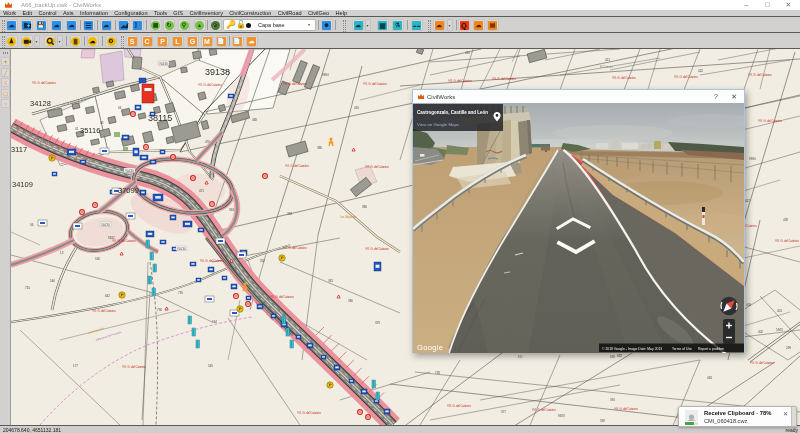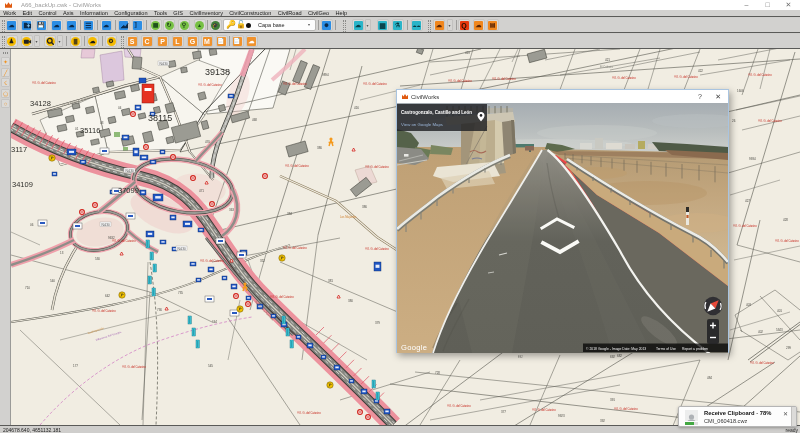--- a/index.html
+++ b/index.html
@@ -13,21 +13,21 @@
 #winbtns span{display:inline-block;width:21px;text-align:center;}
 #menubar{left:0;top:10px;width:800px;height:7px;background:#d2d1cf;border-bottom:1px solid #5a5a58;font-size:5.6px;line-height:7px;white-space:nowrap;}
 #menubar span{display:inline-block;font-size:5.6px;color:#1a1a1a;padding:0 3.2px;line-height:7px;}
 #toolbar1{left:0;top:18px;width:800px;height:15px;background:#d2d1cf;border-bottom:1px solid #5a5a58;}
 #toolbar2{left:0;top:34px;width:800px;height:15px;background:#d2d1cf;border-bottom:1px solid #5a5a58;}
 #leftbar{left:0;top:49px;width:11px;height:376px;background:#d2d1cf;border-right:1px solid #9a9a98;}
 #mapwrap{left:11px;top:49px;width:789px;height:376px;overflow:hidden;background:#f1eee5;}
 #statusbar{left:0;top:425px;width:800px;height:8px;background:#cfcecc;border-top:1px solid #5a5a58;}
 #statusbar .coord{position:absolute;left:3px;top:1px;font-size:5px;color:#222;}
 #statusbar .ready{position:absolute;right:2px;top:1px;font-size:5px;color:#222;}
-#popup{left:396px;top:89px;width:333px;height:264px;background:#ef4444;border:1px solid #a9c4e0;box-shadow:2px 3px 7px rgba(0,0,0,.35);}
+#popup{left:412px;top:89px;width:333px;height:264px;background:#ef4444;border:1px solid #a9c4e0;box-shadow:2px 3px 7px rgba(0,0,0,.35);}
 #popup-title{position:absolute;left:0;top:0;width:100%;height:13px;background:#fff;}
 #popup-title .t{position:absolute;left:14px;top:3.5px;font-size:6px;color:#333;}
 #popup-title .q{position:absolute;right:26px;top:2.5px;font-size:7px;color:#444;}
 #popup-title .x{position:absolute;right:7px;top:2.5px;font-size:7px;color:#444;}
 #sv{position:absolute;left:0;top:13px;width:331px;height:249px;}
 #toast{left:678px;top:406px;width:119px;height:21px;background:#fdfdfd;border:1px solid #b5b5b5;border-radius:2px;box-shadow:0 1px 3px rgba(0,0,0,.3);}
 #toast .ava{position:absolute;left:6px;top:3px;width:13px;height:11px;background:#eceded;overflow:hidden;}
 #toast .bar{position:absolute;left:6px;top:15px;width:13px;height:3px;background:#e0e0e0;}
 #toast .bar i{position:absolute;left:0;top:0;width:9px;height:3px;background:#43a843;}
 #toast .t1{position:absolute;left:25px;top:3px;font-size:5.8px;font-weight:bold;color:#111;}

